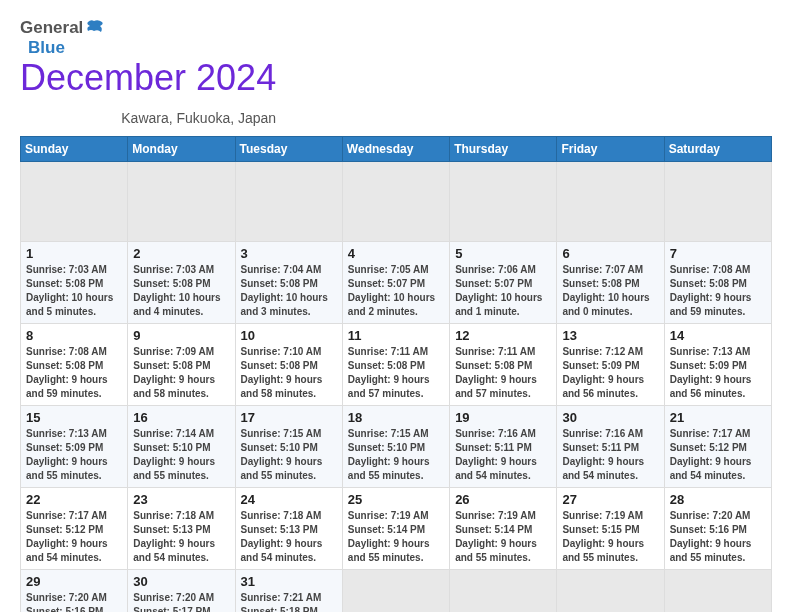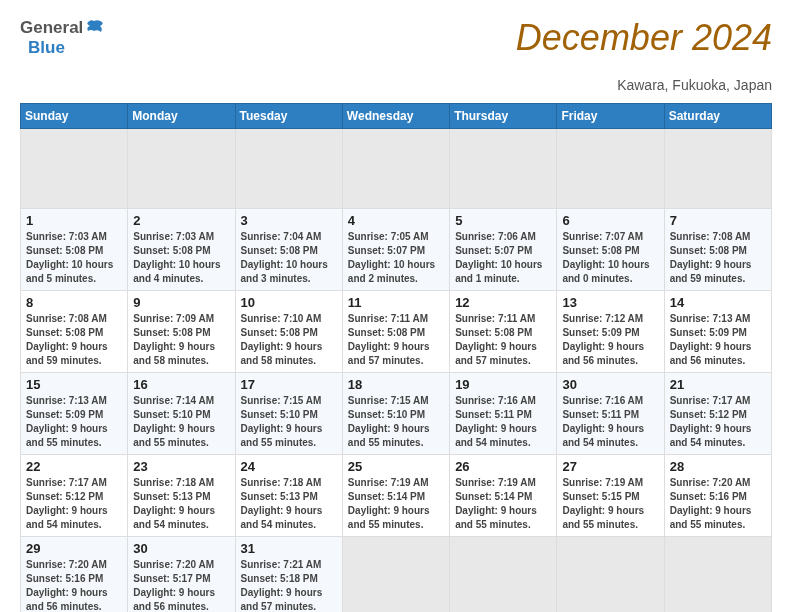--- a/index.html
+++ b/index.html
@@ -15,35 +15,35 @@
       height: 612px;
       padding: 18px 20px 10px 20px;
       display: flex;
       flex-direction: column;
     }
     .header {
       display: flex;
       justify-content: space-between;
       align-items: flex-start;
       margin-bottom: 10px;
+      flex-direction: column;
     }
     .title-section {
       text-align: right;
     }
     .month-title {
       font-size: 36px;
       font-weight: normal;
-      color: #a16207;
+      color: #6d28d9;
       line-height: 1.1;
-      font-style: italic;
     }
     .location {
       font-size: 14px;
       color: #555;
-      margin-top: 19px;
+      margin-top: 12px;
     }
     .calendar {
       flex: 1;
       border: 1px solid #ccc;
       border-collapse: collapse;
       width: 100%;
       table-layout: fixed;
       padding-left: 24px;
     }
     .calendar th {

